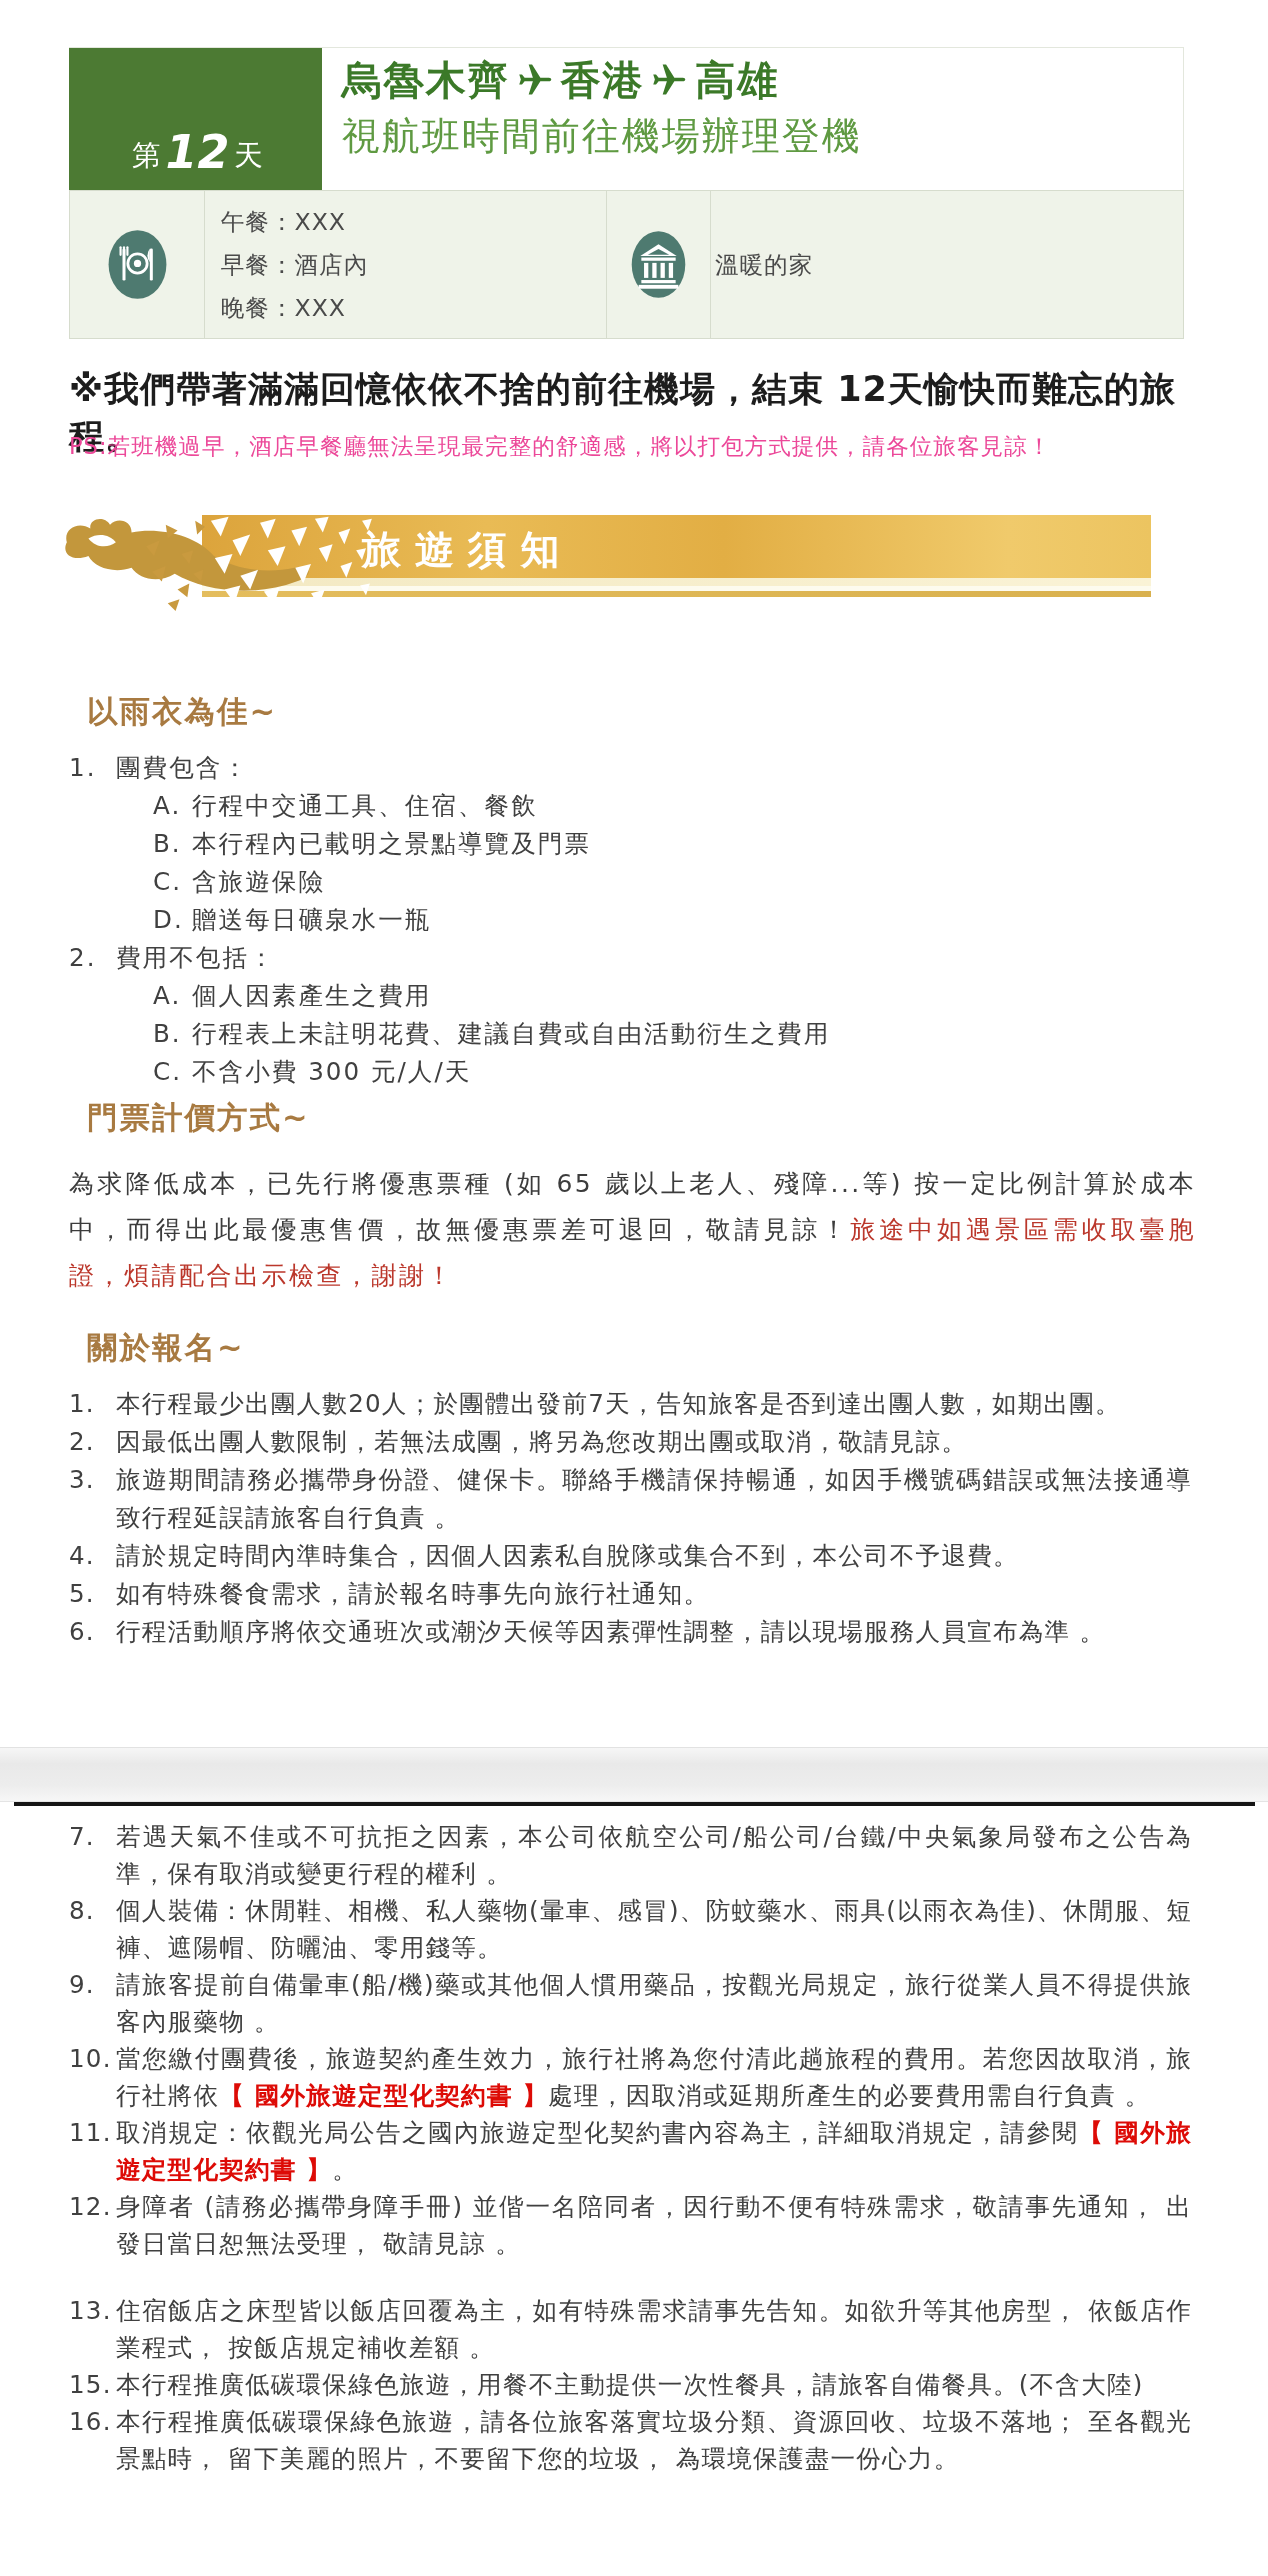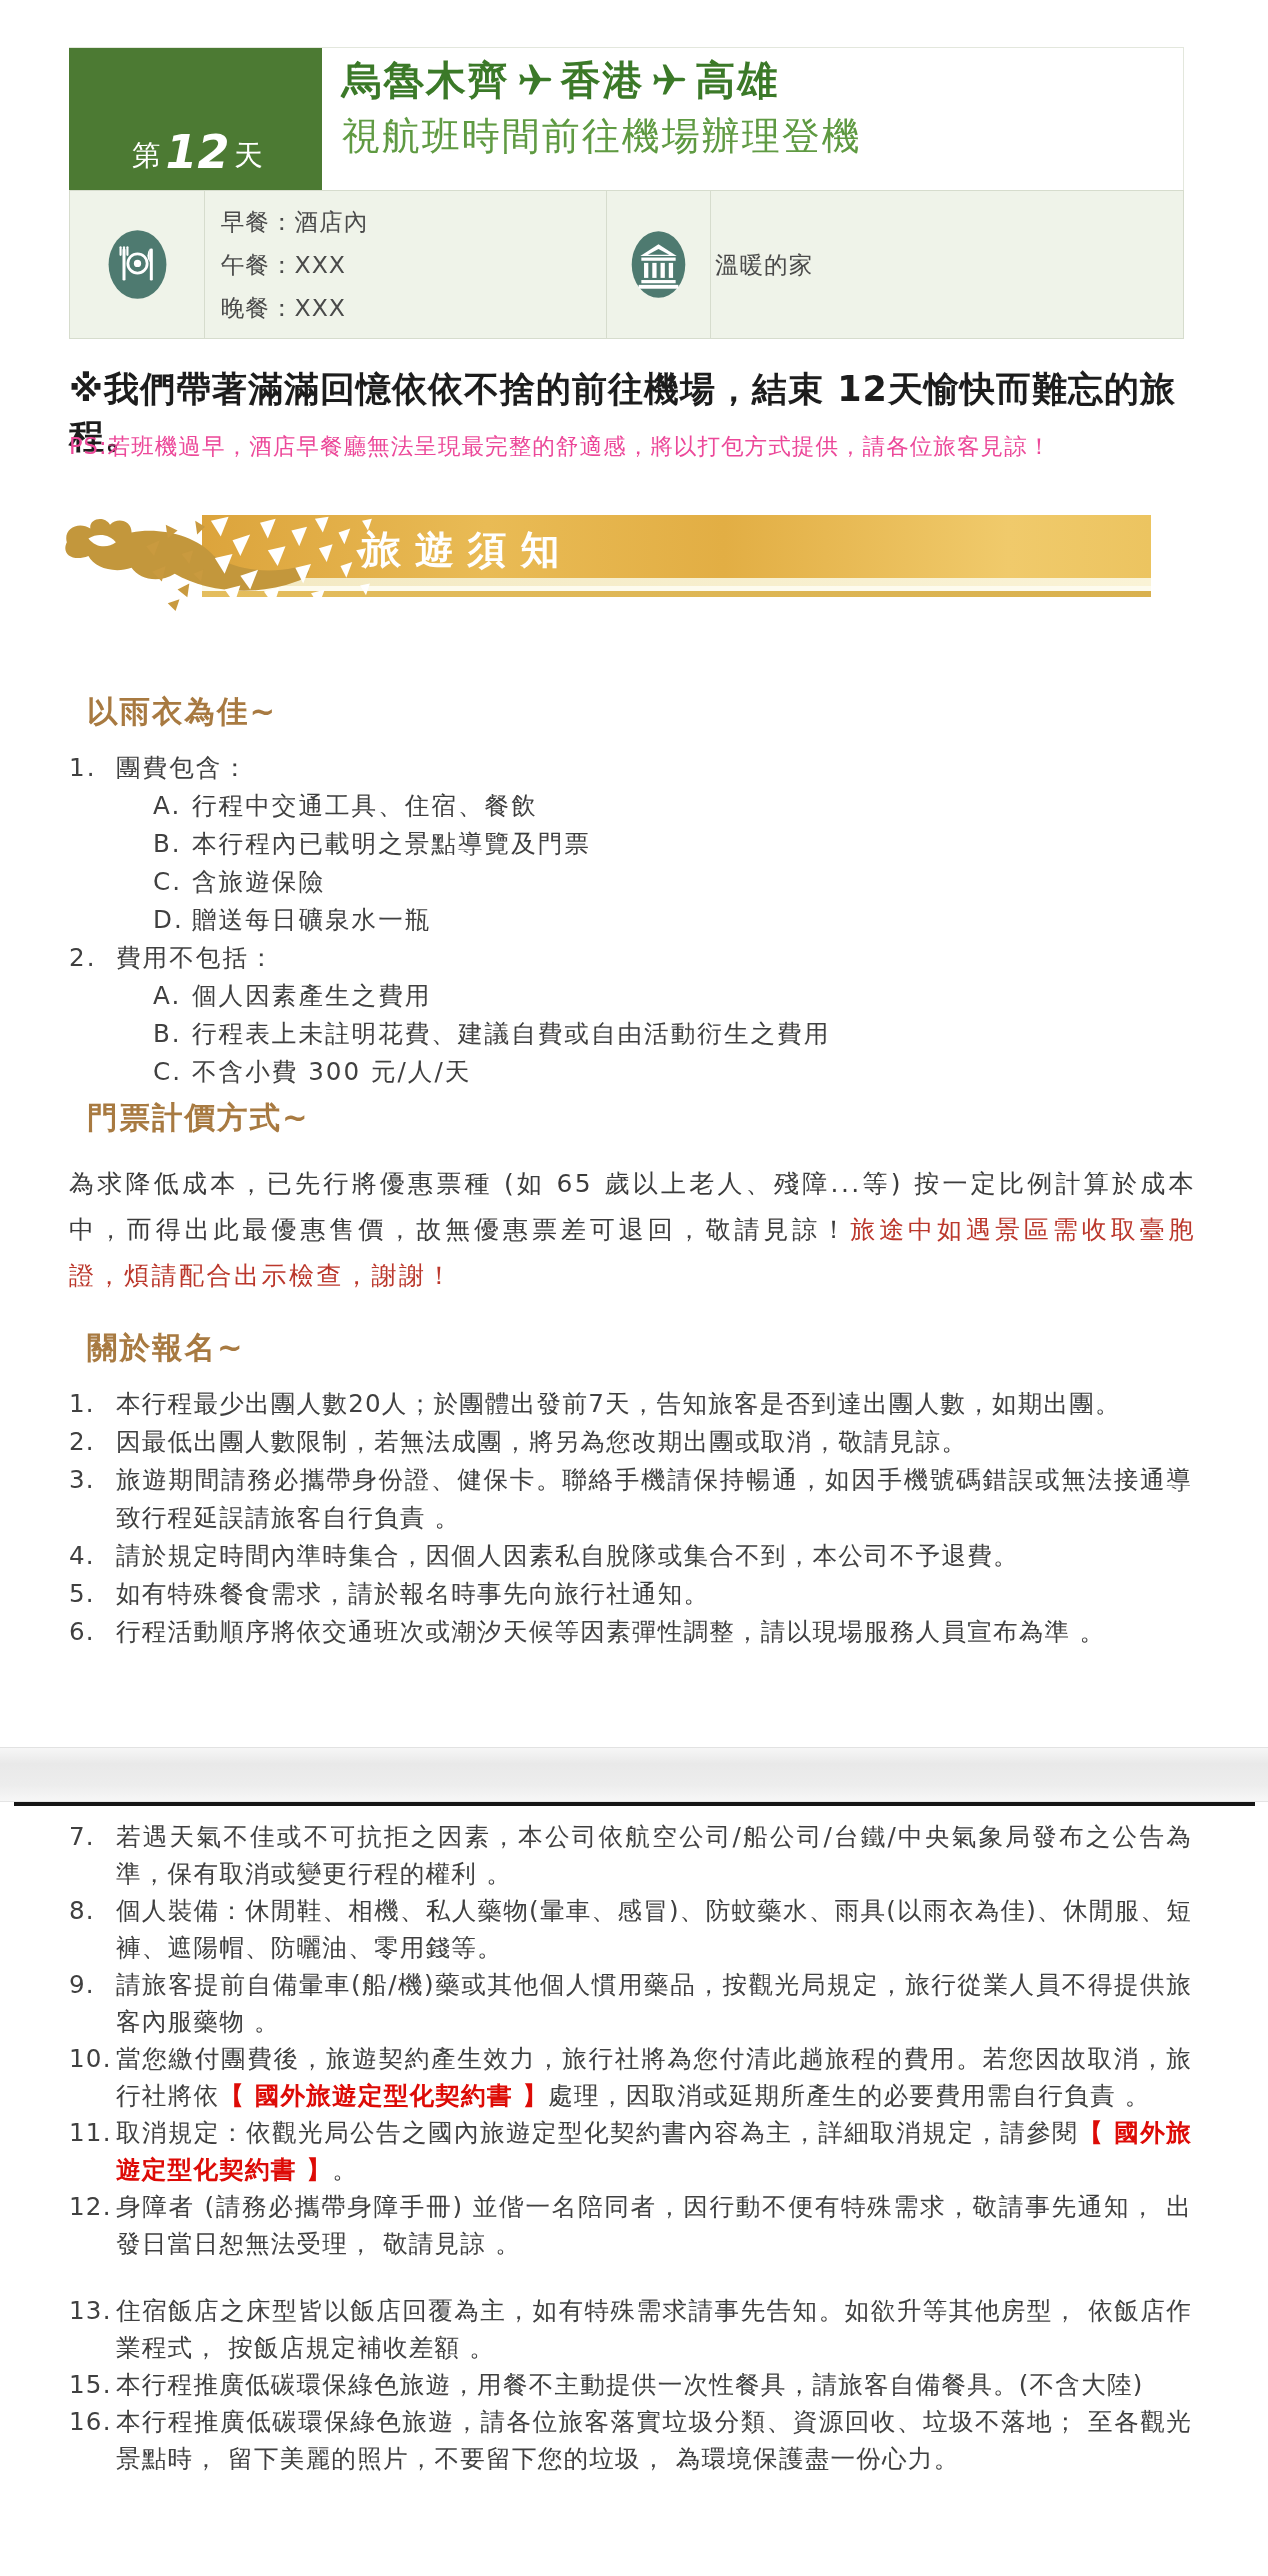--- a/index.html
+++ b/index.html
@@ -115,22 +115,22 @@
           <rect x="13.2" y="18" width="2" height="9" rx="1" fill="#fff"></rect>
           <rect x="16.4" y="18" width="2" height="9" rx="1" fill="#fff"></rect>
           <rect x="19.6" y="18" width="2" height="9" rx="1" fill="#fff"></rect>
           <circle cx="30" cy="34" r="9" fill="none" stroke="#fff" stroke-width="2.6"></circle>
           <circle cx="30" cy="34" r="3.4" fill="#fff"></circle>
           <rect x="41.5" y="20" width="2.8" height="30" rx="1.2" fill="#fff"></rect>
           <path d="M41.5 20 q-4.5 7 0 13 z" fill="#fff"></path>
         </svg>
       </div>
       <div class="cell cell-meals">
+        <div>午餐：XXX</div>
         <div>早餐：酒店內</div>
-        <div>午餐：XXX</div>
         <div>晚餐：XXX</div>
       </div>
       <div class="cell cell-icon2">
         <svg class="round-icon" viewBox="0 0 60 70" aria-hidden="true">
           <ellipse cx="30" cy="35" rx="25" ry="31" fill="#4e7a70"></ellipse>
           <polygon points="30,16 47,27 13,27" fill="#fff"></polygon>
           <polygon points="30,20.5 40,26 20,26" fill="#4e7a70"></polygon>
           <rect x="14" y="28.5" width="32" height="3" fill="#fff"></rect>
           <rect x="16.5" y="33.5" width="4" height="14" fill="#fff"></rect>
           <rect x="24.2" y="33.5" width="4" height="14" fill="#fff"></rect>

